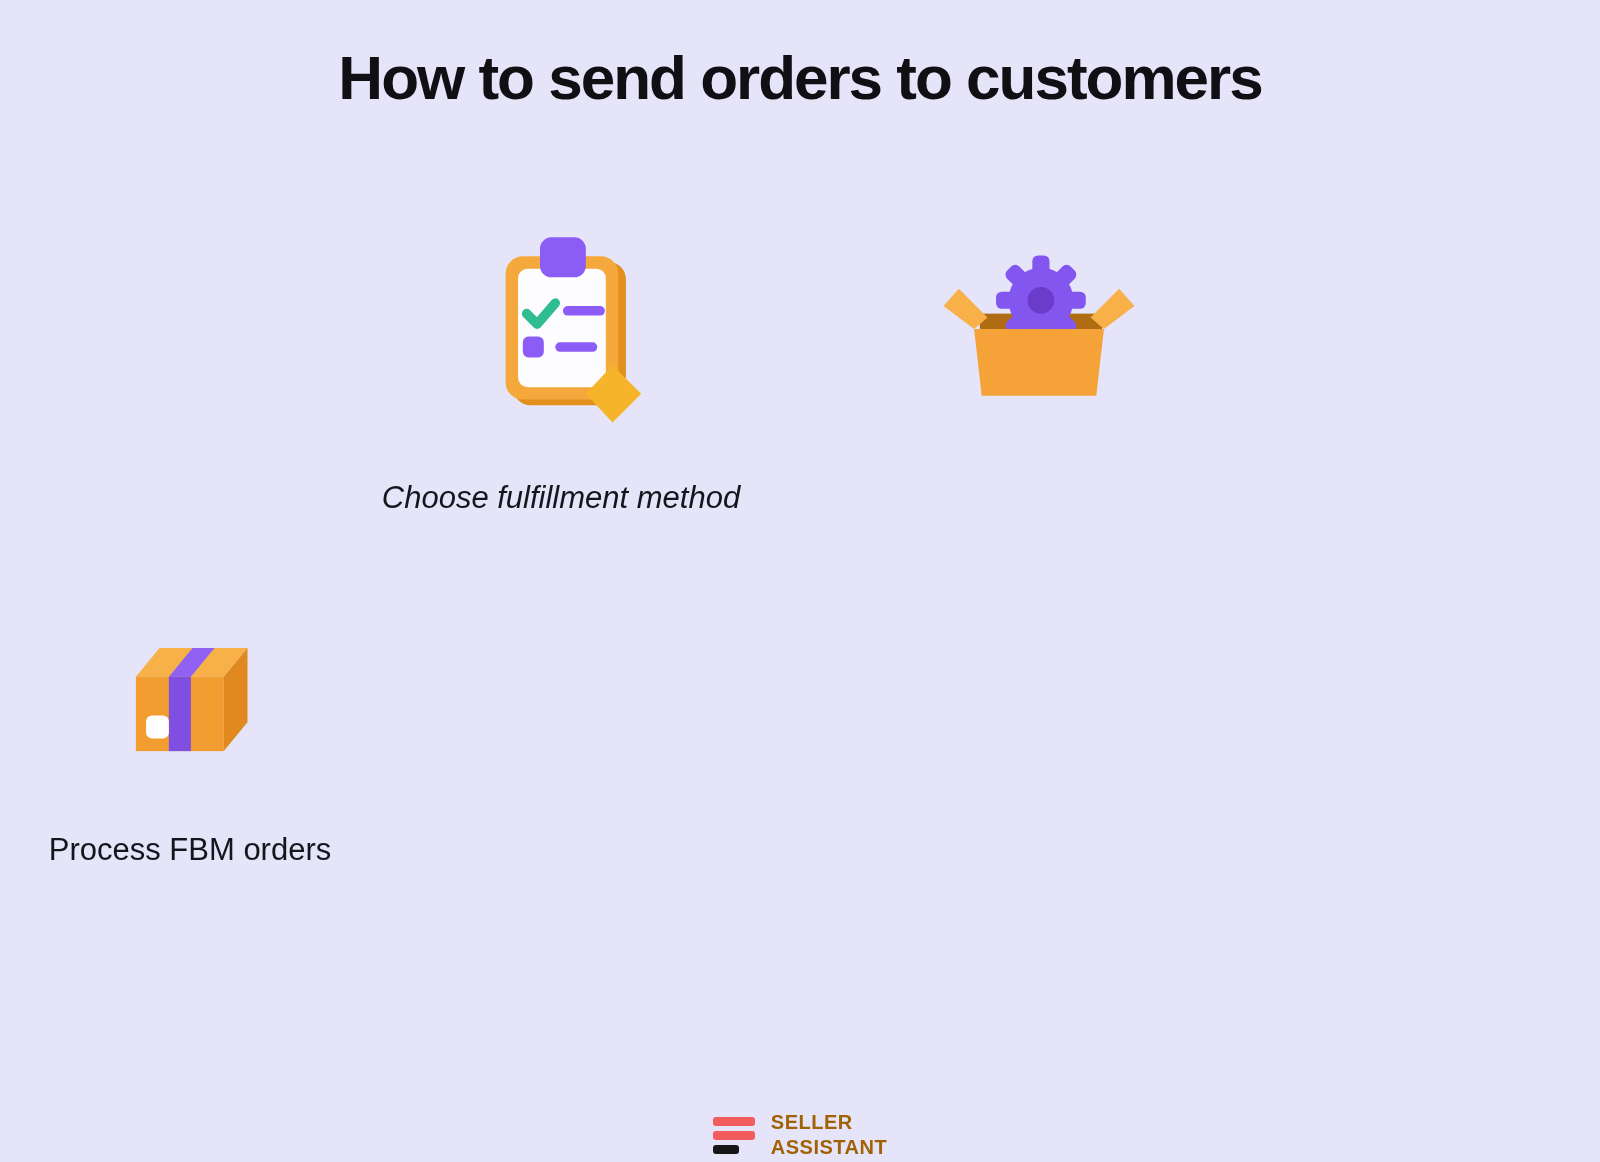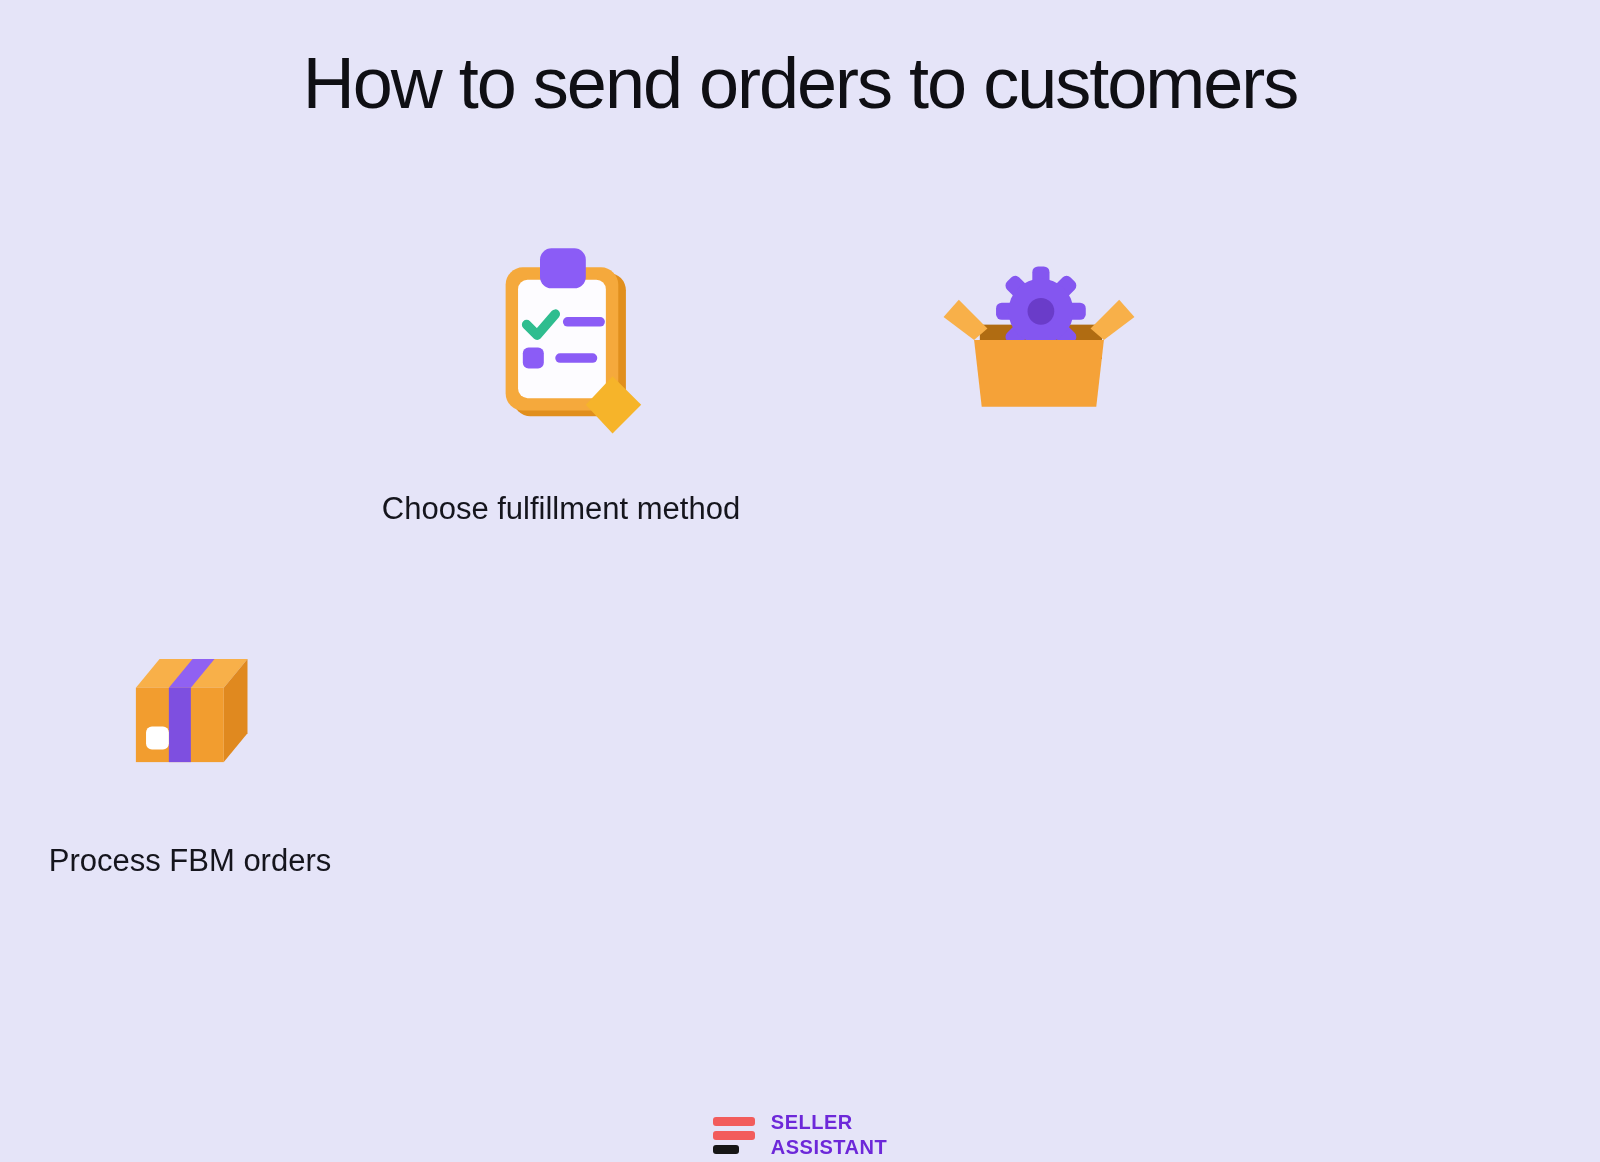--- a/index.html
+++ b/index.html
@@ -7,30 +7,30 @@
     width: 1600px; height: 1162px;
     background: #e5e4f8;
     font-family: "Liberation Sans", sans-serif;
     overflow: hidden;
   }
   .canvas { position: relative; width: 1600px; height: 1162px; }
 
   .page-title {
     margin: 44px 0 0;
     text-align: center;
-    font-size: 72px;
-    font-weight: 400;
+    font-size: 62px;
+    font-weight: 700;
     letter-spacing: -2px;
     color: #0f0f14;
     line-height: 1.1;
     font-family: "Liberation Sans", sans-serif;
   }
 
   .row { display: flex; justify-content: center; align-items: flex-start; }
-  .row-1 { margin-top: 110px; gap: 98px; }
+  .row-1 { margin-top: 110px; gap: 98px; font-style: italic; }
   .row-2 { margin-top: 88px; gap: 180px; flex-direction: column; }
 
   .step { display: flex; flex-direction: column; align-items: center; width: 380px; }
   .icon { width: 210px; height: 210px; }
   .row-2 .icon { width: 186px; height: 186px; }
   .icon svg { width: 100%; height: 100%; display: block; }
 
   .step-label {
     margin-top: 48px;
     font-size: 31px;
@@ -43,21 +43,21 @@
   .footer {
     position: absolute; left: 0; right: 0; bottom: 46px;
     display: flex; justify-content: center; align-items: center; gap: 16px;
   }
   .logo-bars { display: flex; flex-direction: column; gap: 5px; width: 42px; }
   .bar { height: 9px; border-radius: 3px; }
   .bar-red { background: #f25c5c; width: 42px; }
   .bar-black { background: #161616; width: 26px; }
   .brand-text {
     font-weight: 700; font-size: 20px; line-height: 1.25;
-    letter-spacing: 0.5px; color: #6d28d9;
+    letter-spacing: 0.5px; color: #a16207;
   }
 </style>
 </head>
 <body>
 
 <div class="canvas">
 
   <h1 class="page-title">How to send orders to customers</h1>
 
   <div class="row row-1">

